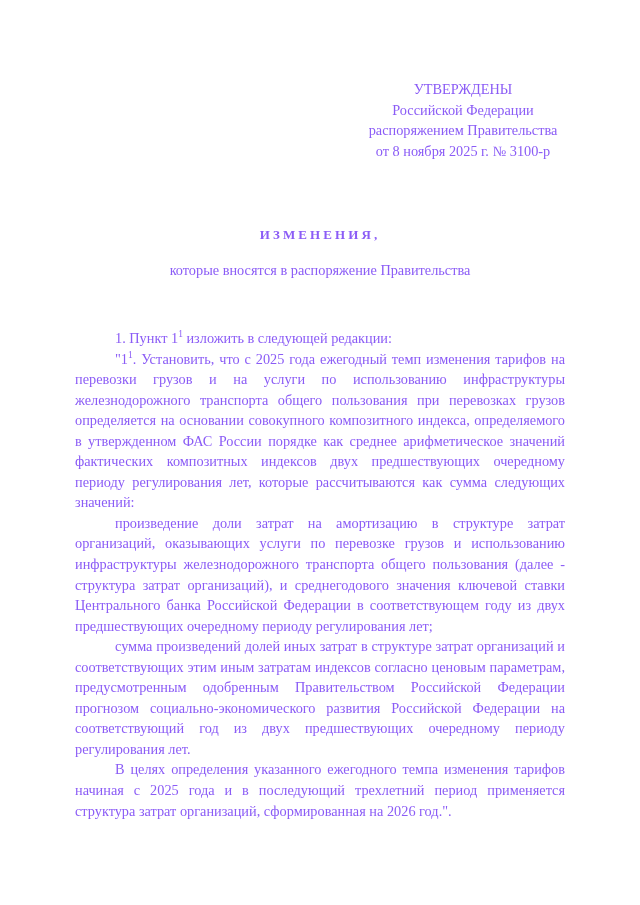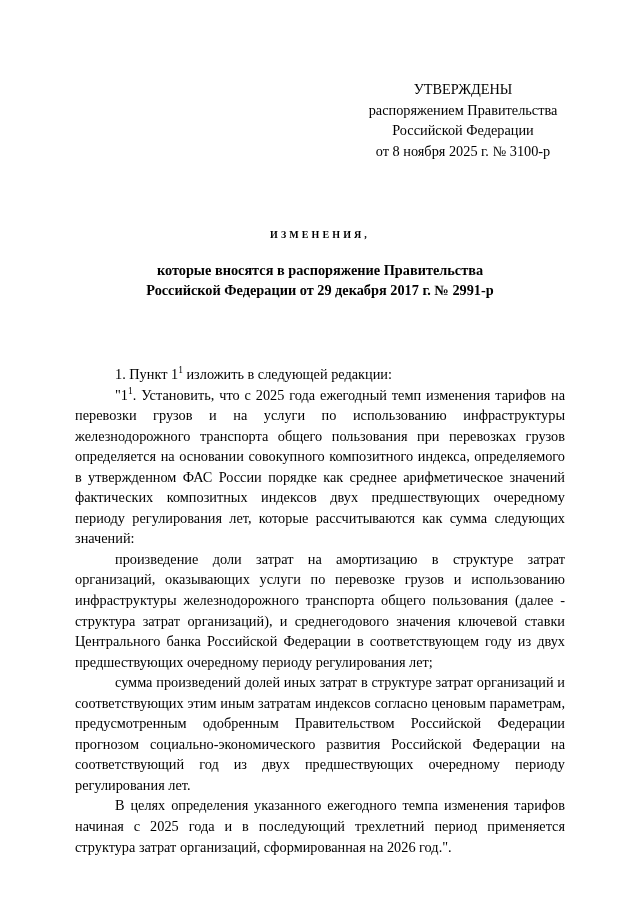--- a/index.html
+++ b/index.html
@@ -6,21 +6,21 @@
     margin: 0;
     padding: 0;
     background: #ffffff;
   }
   .page {
     position: relative;
     width: 640px;
     height: 905px;
     background: #ffffff;
     font-family: "Liberation Serif", "DejaVu Serif", serif;
-    color: #000000;
+    color: #8b5cf6;
     overflow: hidden;
     -webkit-font-smoothing: antialiased;
   }
 
   
   .approval-block {
     position: absolute;
     left: 352px;
     top: 79px;
     width: 222px;
@@ -32,42 +32,41 @@
 
   
   .doc-title-block {
     position: absolute;
     left: 75px;
     top: 225px;
     width: 490px;
     text-align: center;
   }
   .title-main {
-    font-size: 10px;
+    font-size: 13px;
     font-weight: bold;
     letter-spacing: 3.1px;
     line-height: 20.6px;
   }
   .title-sub {
     margin-top: 14px;
     font-size: 14.3px;
-    font-weight: bold;
+    font-weight: normal;
     line-height: 20.6px;
   }
   .title-sub .ln { white-space: nowrap; }
 
   
   .body-block {
     position: absolute;
     left: 75px;
     top: 328px;
     width: 490px;
     font-size: 14.3px;
     line-height: 20.55px;
-    margin-top: 36px;
   }
   .para {
     margin: 0;
     text-align: justify;
     text-justify: inter-word;
     text-indent: 40px;
     hyphens: none;
   }
   sup {
     font-size: 0.66em;
@@ -75,30 +74,29 @@
     line-height: 0;
   }
 </style>
 </head>
 <body>
 
 <div class="page">
 
   <div class="approval-block">
     <div class="ln">УТВЕРЖДЕНЫ</div>
+    <div class="ln">Российской Федерации</div>
     <div class="ln">распоряжением Правительства</div>
-    <div class="ln">Российской Федерации</div>
     <div class="ln">от 8 ноября 2025 г. № 3100-р</div>
   </div>
 
   <div class="doc-title-block">
     <div class="title-main">ИЗМЕНЕНИЯ,</div>
     <div class="title-sub">
       <div class="ln">которые вносятся в распоряжение Правительства</div>
-      <div class="ln">Российской Федерации от 29 декабря 2017 г. № 2991-р</div>
     </div>
   </div>
 
   <div class="body-block">
 
     <p class="para"><span>1. Пункт 1</span><sup>1</sup><span> изложить в следующей редакции:</span></p>
 
     <p class="para"><span>"1</span><sup>1</sup><span>. Установить, что с 2025 года ежегодный темп изменения тарифов на перевозки грузов и на услуги по использованию инфраструктуры железнодорожного транспорта общего пользования при перевозках грузов определяется на основании совокупного композитного индекса, определяемого в утвержденном ФАС России порядке как среднее арифметическое значений фактических композитных индексов двух предшествующих очередному периоду регулирования лет, которые рассчитываются как сумма следующих значений:</span></p>
 
     <p class="para">произведение доли затрат на амортизацию в структуре затрат организаций, оказывающих услуги по перевозке грузов и использованию инфраструктуры железнодорожного транспорта общего пользования (далее - структура затрат организаций), и среднегодового значения ключевой ставки Центрального банка Российской Федерации в соответствующем году из двух предшествующих очередному периоду регулирования лет;</p>

